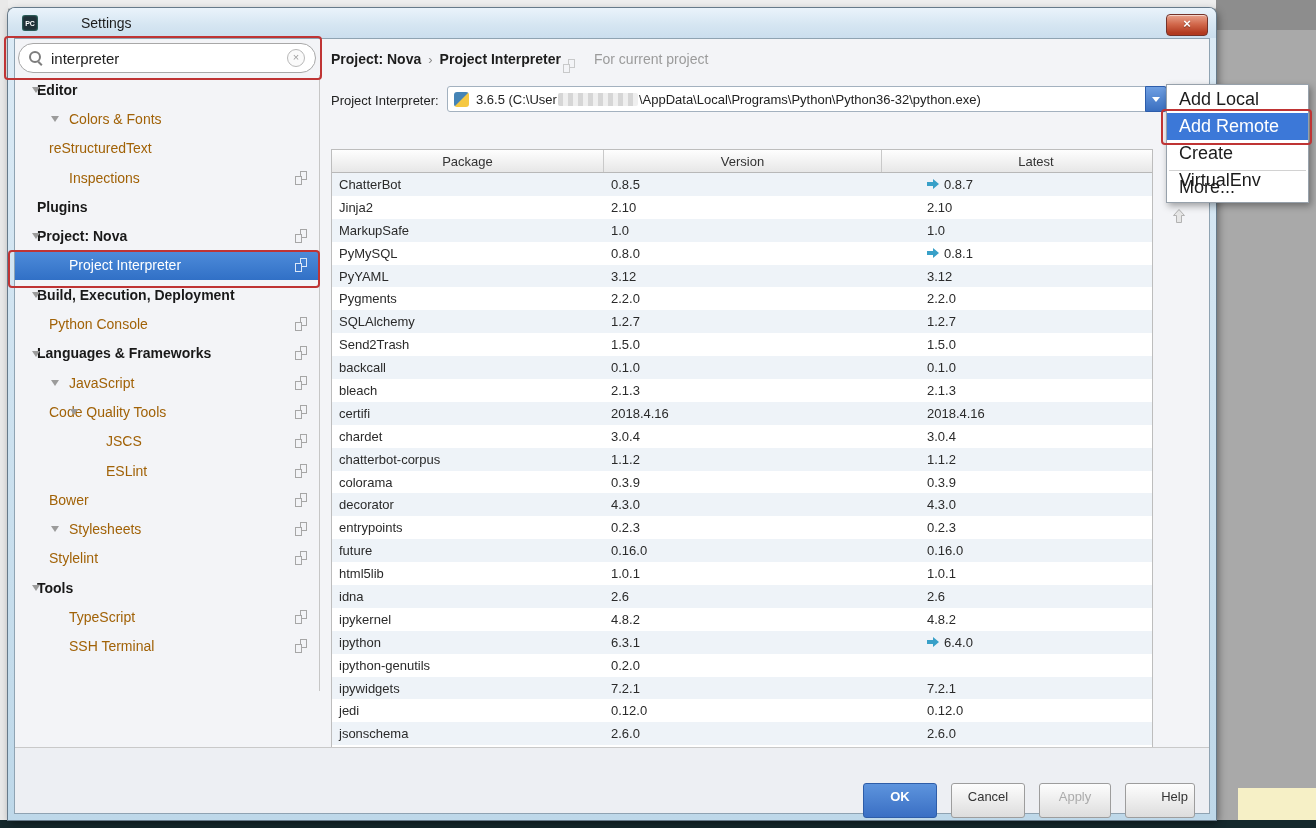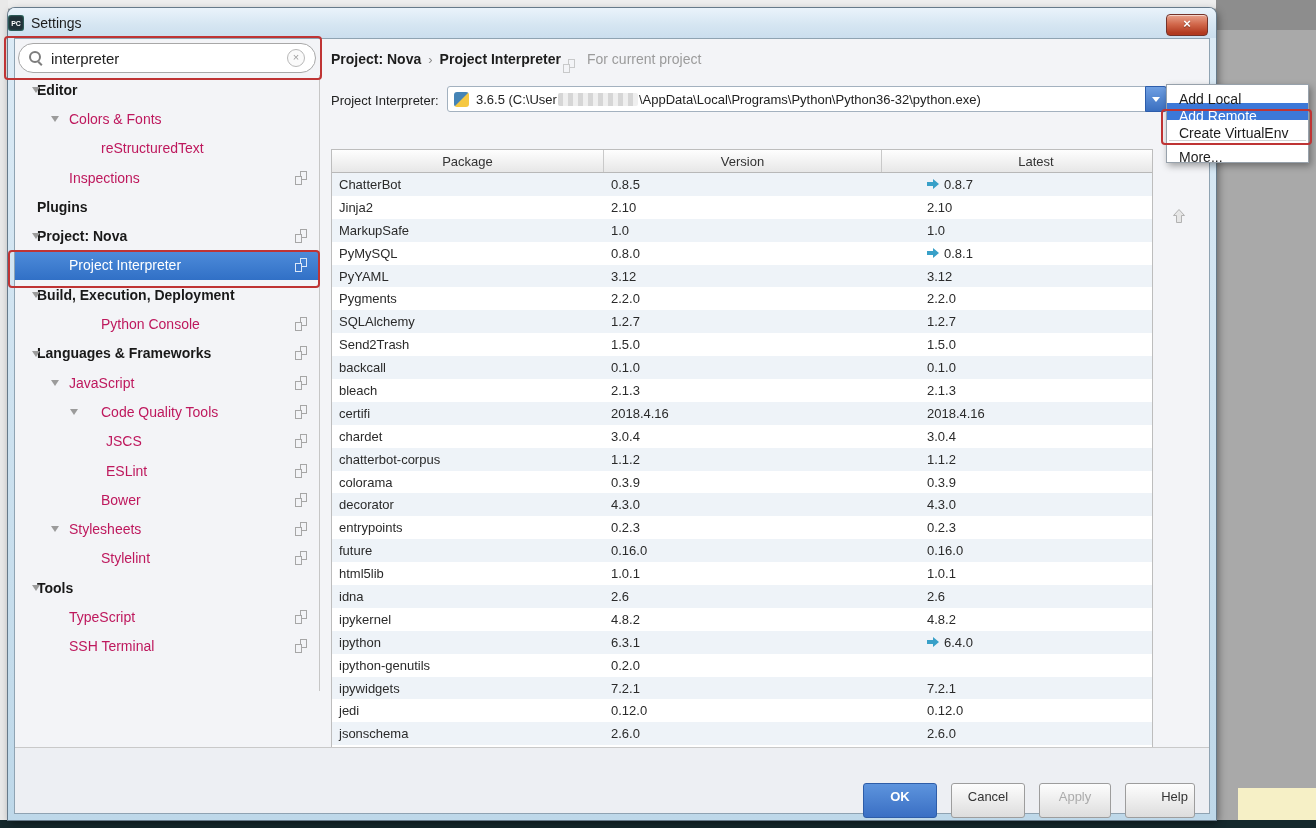--- a/index.html
+++ b/index.html
@@ -14,22 +14,22 @@
   .bg-right{position:absolute;left:1216px;top:30px;width:100px;height:790px;background:#a9a9a9;}
   .bg-yellow{position:absolute;left:1238px;top:788px;width:78px;height:34px;background:#f6f0c6;}
   .bg-bottom{position:absolute;left:0;top:820px;width:1316px;height:8px;background:#15282c;}
 
   
   .dialog{position:absolute;left:8px;top:8px;width:1208px;height:812px;
           background:linear-gradient(#dcebf6,#bed8e9);
           border-radius:7px 7px 0 0;
           box-shadow:0 0 0 1px #667a8a, 2px 3px 9px rgba(0,0,0,.45);}
   .titlebar{position:absolute;left:0;top:0;right:0;height:30px;display:flex;align-items:center;
-            padding-left:0;border-radius:7px 7px 0 0;
-            background:linear-gradient(#eaf3fb,#d6e6f2 55%,#cbdeee);}
+            padding-left:14px;border-radius:7px 7px 0 0;
+            background:linear-gradient(#eaf3fb,#d6e6f2 55%,#cbdeee);gap:36px;}
   .app-icon{width:16px;height:16px;border-radius:3px;background:#203138;color:#fff;
             font-size:7px;font-weight:bold;display:flex;align-items:center;justify-content:center;
             box-shadow:inset 0 0 2px #4cc4a6;}
   .win-title{margin-left:7px;font-size:14px;color:#1c1c1c;}
   .close-btn{position:absolute;right:8px;top:6px;width:40px;height:20px;border-radius:4px;
              border:1px solid #74332a;cursor:default;
              background:linear-gradient(#e8a38e,#d2694c 45%,#b23a20 90%);
              box-shadow:inset 0 1px 0 rgba(255,255,255,.55);
              color:#fff;font-size:13px;font-weight:bold;line-height:18px;text-align:center;
              text-shadow:0 1px 1px rgba(0,0,0,.4);}
@@ -44,41 +44,41 @@
   .mag::before{content:"";position:absolute;left:0;top:0;width:8px;height:8px;
                border:2px solid #7d7d7d;border-radius:50%;}
   .mag::after{content:"";position:absolute;left:10px;top:10px;width:5px;height:2px;
               background:#7d7d7d;transform:rotate(45deg);transform-origin:0 0;}
   .search-text{margin-left:7px;font-size:15px;color:#222;}
   .clear-btn{margin-left:auto;width:16px;height:16px;border-radius:50%;border:1px solid #b8b8b8;
              background:#fafafa;color:#9e9e9e;font-size:11px;line-height:14px;text-align:center;}
 
   
   .sidebar{position:absolute;left:0;top:36px;width:304px;height:616px;}
-  .tree-row{height:29.3px;display:flex;align-items:center;position:relative;font-size:14px;color:#be185d;}
+  .tree-row{height:29.3px;display:flex;align-items:center;position:relative;font-size:14px;color:#a16207;}
   .tree-row.bold{font-weight:bold;color:#191919;padding-left:22px;}
   .tree-row.selected{background:linear-gradient(#4e8cda,#3170c6);color:#fff;}
-  .lvl0{padding-left:36px;}.lvl1{padding-left:54px;}.lvl2{padding-left:86px;}.lvl3{padding-left:91px;}
+  .lvl0{padding-left:36px;}.lvl1{padding-left:54px;}.lvl2{padding-left:34px;}.lvl3{padding-left:91px;}
   .arrow{position:absolute;width:0;height:0;border-left:4.5px solid transparent;
          border-right:4.5px solid transparent;border-top:6px solid #9b9b9b;top:12px;}
   .lvl0 > .arrow{left:17px;}.lvl1 > .arrow{left:36px;}.lvl2 > .arrow{left:55px;}
   .copy-icon{position:absolute;right:12px;top:50%;margin-top:-7px;width:12px;height:14px;}
   .copy-icon i{display:block;box-sizing:border-box;}
   .copy-icon .b{position:absolute;right:0;top:0;width:7px;height:9px;border:1px solid #a6a6a6;}
   .copy-icon .f{position:absolute;left:0;bottom:0;width:7px;height:9px;border:1px solid #a6a6a6;background:#f3f4f7;}
   .selected .copy-icon .b{border-color:#dce8f8;}
   .selected .copy-icon .f{border-color:#dce8f8;background:#3b78cc;}
   .vsep{position:absolute;left:304px;top:36px;width:1px;height:616px;background:#c6c6c6;}
 
   
   .breadcrumb{position:absolute;left:316px;top:10px;height:20px;display:flex;align-items:center;font-size:14px;color:#1d1d1d;}
   .crumb{font-weight:bold;}
   .crumb-sep{margin:0 7px;color:#8a8a8a;font-size:13px;}
   .scope-icon{position:relative;width:12px;height:14px;margin-left:14px;opacity:.55;}
-  .scope-text{margin-left:0;color:#9b9b9b;}
+  .scope-text{margin-left:7px;color:#9b9b9b;}
 
   
   .interp-label{position:absolute;left:316px;top:54px;font-size:13px;color:#222;}
   .combo{position:absolute;left:432px;top:47px;width:720px;height:26px;background:#fff;
          border:1px solid #a3b1bf;border-radius:3px;box-sizing:border-box;
          display:flex;align-items:center;padding-left:6px;font-size:13px;color:#222;}
   .py-icon{width:15px;height:15px;border-radius:3px;margin-right:7px;flex:0 0 auto;
            background:linear-gradient(135deg,#4584b6 0 49%,#f5c842 51% 100%);}
   .censor{display:inline-block;width:80px;height:13px;margin:0 1px;border-radius:2px;
           background:repeating-linear-gradient(90deg,#d6d6d6 0 5px,#efefef 5px 10px),
@@ -120,21 +120,21 @@
        color:#333;text-align:center;line-height:25px;box-sizing:border-box;}
   .btn-ok{left:848px;width:74px;background:linear-gradient(#5d94dd,#3a6fc4);
           border-color:#2e5da8;color:#fff;font-weight:bold;}
   .btn-cancel{left:936px;width:74px;}
   .btn-apply{left:1024px;width:72px;color:#ababab;}
   .btn-help{left:1110px;width:70px;padding-left:29px;}
 
   
   .menu{position:absolute;left:1166px;top:84px;width:141px;background:#fff;
         border:1px solid #97a1ab;box-shadow:2px 3px 7px rgba(0,0,0,.35);z-index:40;padding:1px 0;}
-  .menu-item{height:17px;line-height:27px;padding-left:12px;font-size:14px;color:#1c1c1c;}
+  .menu-item{height:27px;line-height:27px;padding-left:12px;font-size:18px;color:#1c1c1c;}
   .menu-item.hl{background:#3c78d8;color:#fff;}
   .menu-sep{height:1px;background:#d2d2d2;margin:3px 2px;}
 
   
   .ann{position:absolute;border:2px solid #bf3434;border-radius:4px;z-index:60;pointer-events:none;}
   .ann-search{left:4px;top:36px;width:314px;height:40px;}
   .ann-tree{left:8px;top:250px;width:308px;height:34px;}
   .ann-menu{left:1161px;top:109px;width:147px;height:32px;}
 </style>
 </head>

